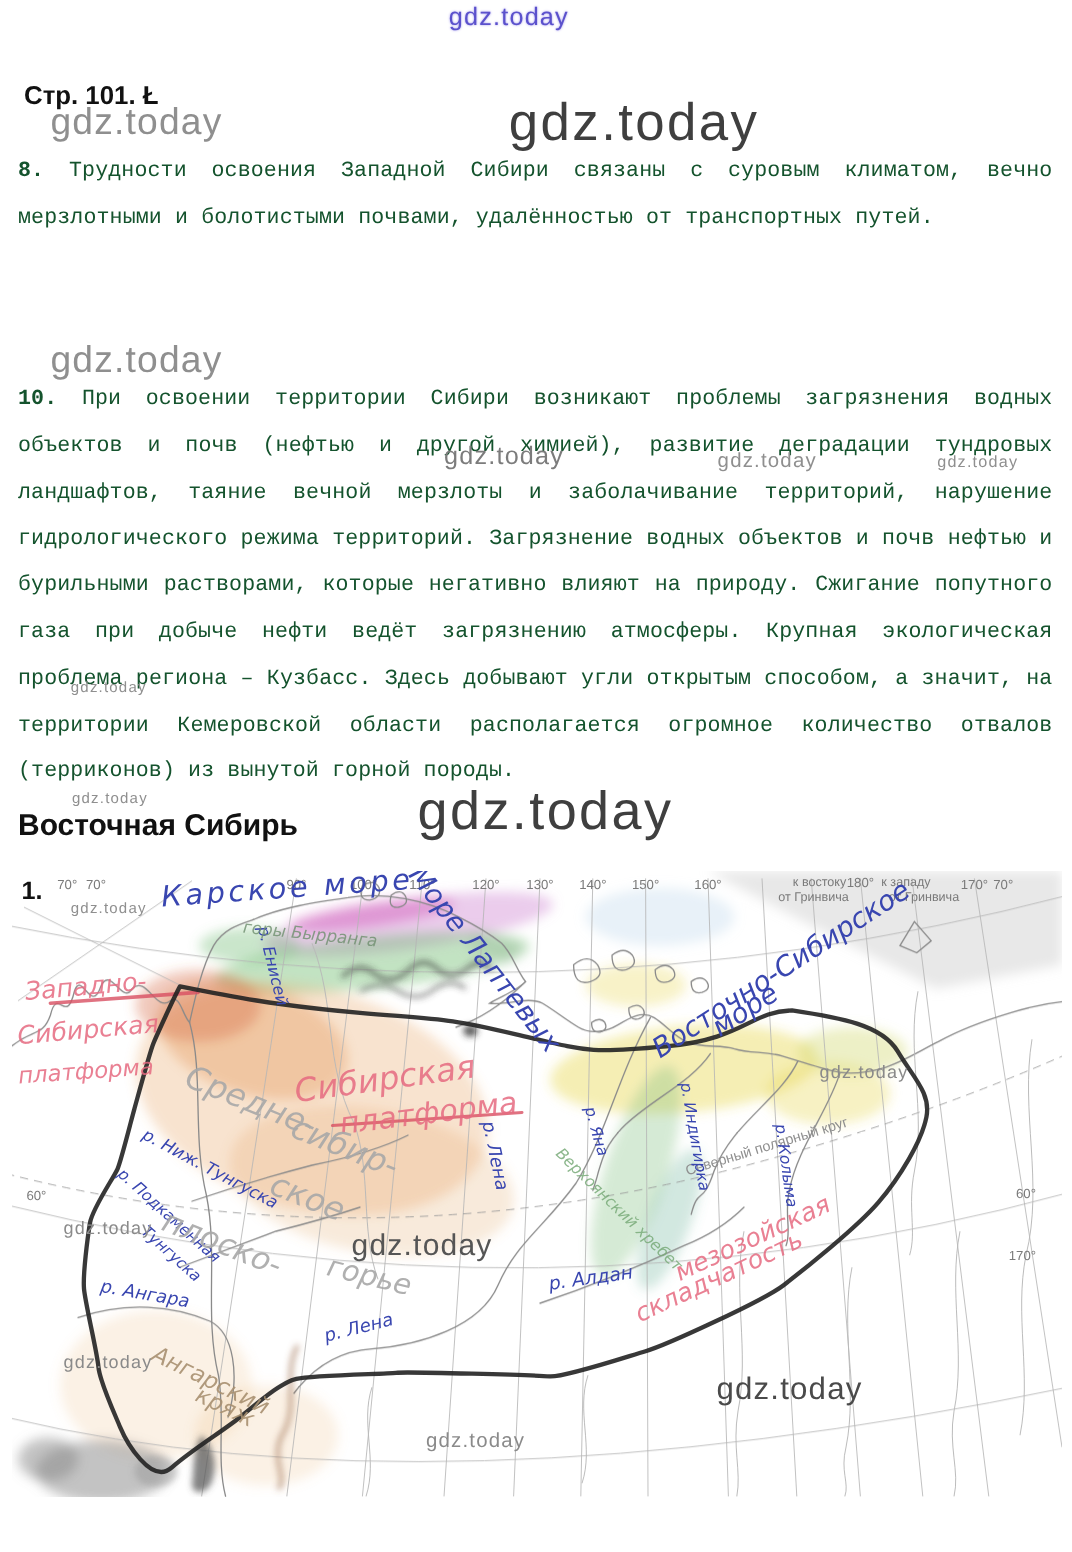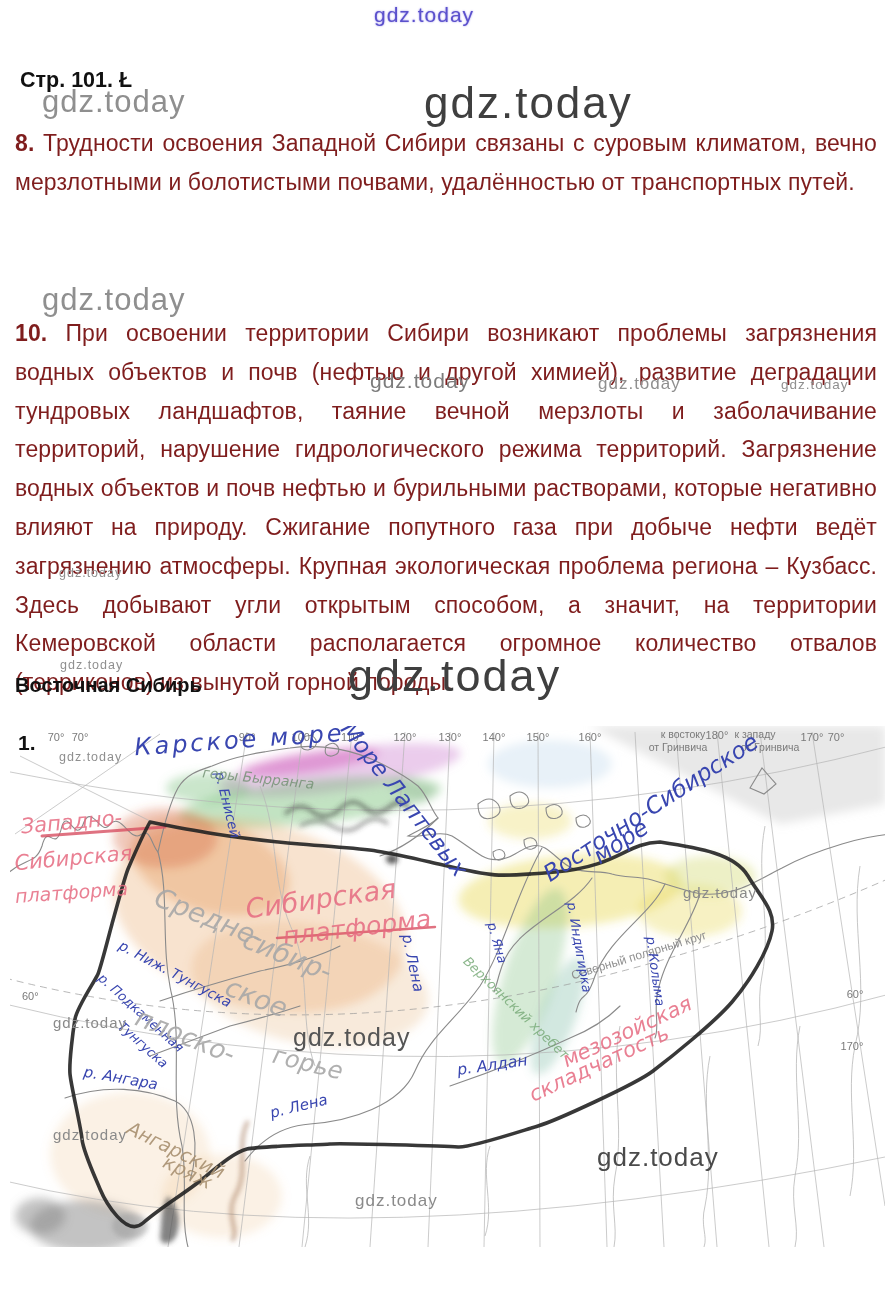--- a/index.html
+++ b/index.html
@@ -2,22 +2,22 @@
 <html><head>
 <meta charset="utf-8">
 <style>
   html,body{margin:0;padding:0;background:#fff;}
   #page{position:relative;width:893px;height:1293px;background:#fff;overflow:hidden;
         font-family:"Liberation Sans",sans-serif;color:#1a1a1a;}
   .wm{position:absolute;font-family:"Liberation Sans",sans-serif;color:#8f8f8f;
       letter-spacing:1px;white-space:nowrap;pointer-events:none;}
   .wm-big{color:#3f3f3f;letter-spacing:2px;}
   .wm-blue{color:#5b51cc;text-shadow:0 0 2px #9a90e8;}
-  .para{position:absolute;left:15px;width:862px;font-size:23px;line-height:38.8px;
-        text-align:justify;color:#7f1d1d;letter-spacing:0.1px;}
+  .para{position:absolute;left:15px;width:862px;font-size:18px;line-height:38.8px;
+        text-align:justify;color:#14532d;letter-spacing:0.1px;font-family:Liberation Mono, monospace;}
   .pnum{font-weight:bold;}
   .h1{position:absolute;font-weight:bold;color:#111;white-space:nowrap;text-align:right;}
   #map-wrap{position:absolute;left:10px;top:726px;width:875px;height:521px;}
   .hand{font-family:"DejaVu Sans",sans-serif;font-style:italic;}
   .pen{fill:#3946b0;}
   .pink{fill:#e66a80;opacity:.85;}
   .pencil{fill:#a8a8a8;opacity:.9;}
   .ridge{fill:#a89070;opacity:.9;}
   .grn{fill:#6f8f6f;opacity:.8;}
   .grn2{fill:#79ab79;opacity:.85;}
@@ -46,21 +46,21 @@
     <span class="pnum">10.</span><span> При освоении территории Сибири возникают проблемы загрязнения водных объектов и почв (нефтью и другой химией), развитие деградации тундровых ландшафтов, таяние вечной мерзлоты и заболачивание территорий, нарушение гидрологического режима территорий. Загрязнение водных объектов и почв нефтью и бурильными растворами, которые негативно влияют на природу. Сжигание попутного газа при добыче нефти ведёт загрязнению атмосферы. Крупная экологическая проблема региона – Кузбасс. Здесь добывают угли открытым способом, а значит, на территории Кемеровской области располагается огромное количество отвалов (терриконов) из вынутой горной породы.</span>
   </div>
 
   <div class="wm" style="left:370px;top:369px;font-size:21px;color:#7c7c7c;">gdz.today</div>
   <div class="wm" style="left:598px;top:374px;font-size:17px;">gdz.today</div>
   <div class="wm" style="left:781px;top:377px;font-size:13.5px;">gdz.today</div>
   <div class="wm" style="left:59px;top:566px;font-size:12.5px;">gdz.today</div>
 
   <div class="wm" style="left:60px;top:658px;font-size:12.5px;">gdz.today</div>
   <div class="wm wm-big" style="left:348px;top:650px;font-size:45px;">gdz.today</div>
-  <div class="h1" style="left:15px;top:674px;font-size:20px;">Восточная Сибирь</div>
+  <div class="h1" style="left:15px;top:674px;font-size:25px;">Восточная Сибирь</div>
   <div class="h1" style="left:18px;top:731px;font-size:21px;">1.</div>
   <div class="wm" style="left:59px;top:750px;font-size:12.5px;">gdz.today</div>
 
   <div id="map-wrap">
   <svg width="875" height="521" viewBox="0 0 875 521" xmlns="http://www.w3.org/2000/svg">
     <defs>
       <filter id="soft" x="-40%" y="-40%" width="180%" height="180%">
             <feGaussianBlur stdDeviation="5"></feGaussianBlur>
           </filter>
       <filter id="soft2" x="-40%" y="-40%" width="180%" height="180%">

